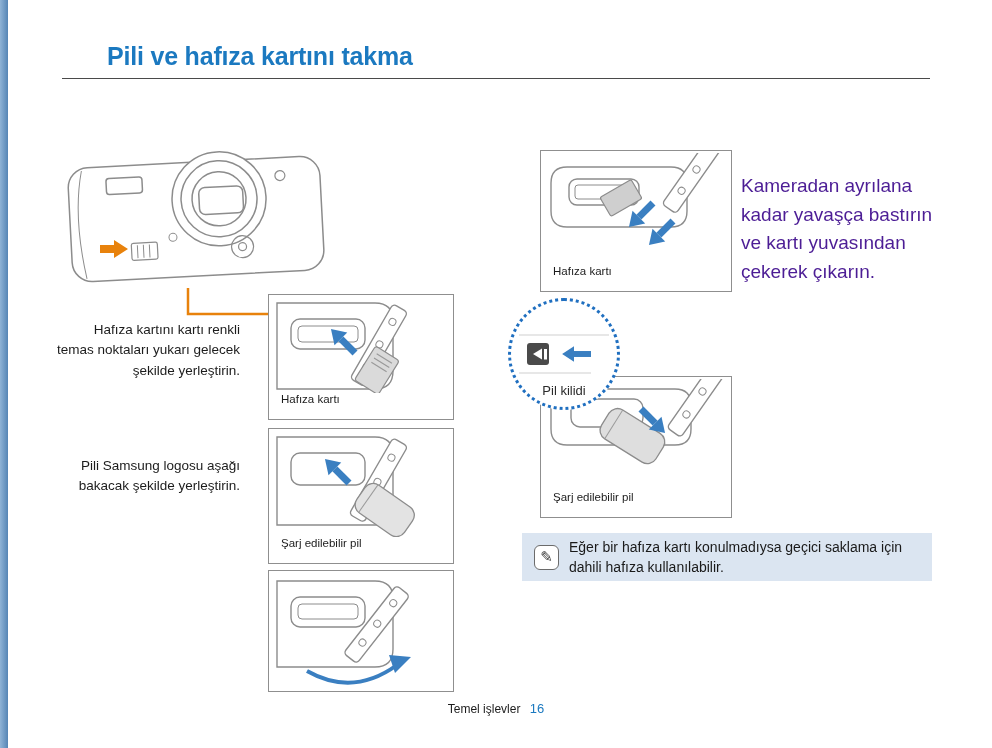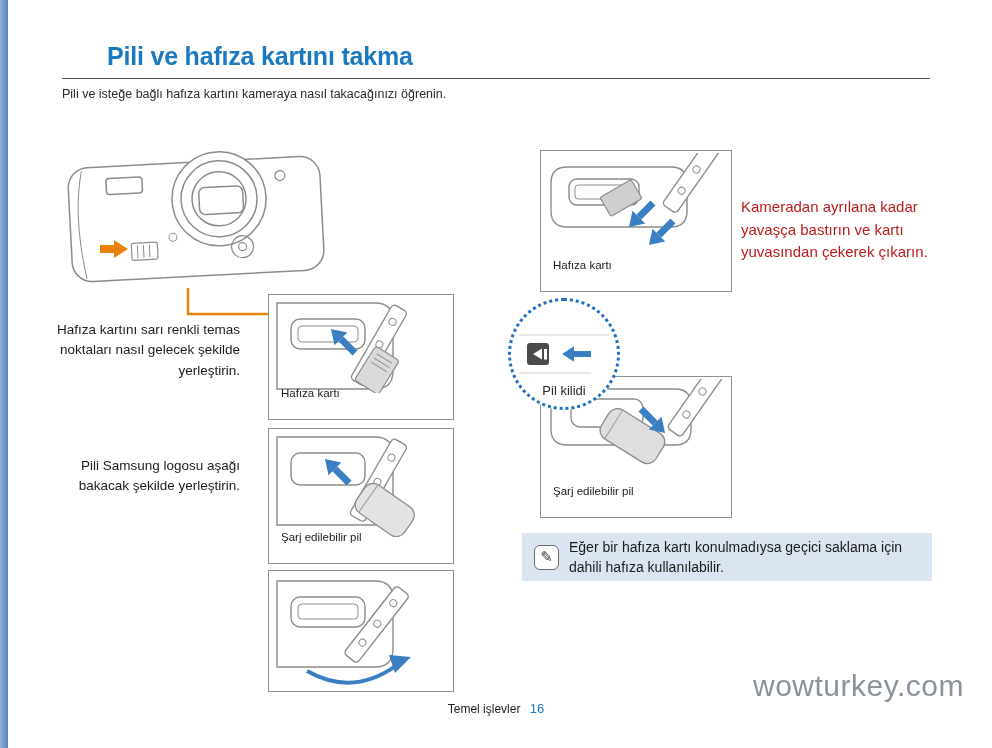--- a/index.html
+++ b/index.html
@@ -18,32 +18,32 @@
   .camera { position:absolute; left:56px; top:136px; width:282px; height:158px; }
   .orange-connector { position:absolute; left:140px; top:288px; }
 
   .step-left { position:absolute; width:186px; text-align:right; font-size:13.5px;
                line-height:1.5; color:#1c1c1c; }
   .step1 { left:54px; top:320px; }
   .step2 { left:54px; top:456px;text-align:right; }
 
   .fig { position:absolute; border:1px solid #8f8f8f; background:#fff; }
   .fig svg { position:absolute; left:0; top:2px; }
-  .fig-label { position:absolute; left:12px; bottom:20px; font-size:11.5px; color:#1c1c1c; }
+  .fig-label { position:absolute; left:12px; bottom:14px; font-size:11.5px; color:#1c1c1c; }
   .box1 { left:268px; top:294px; width:186px; height:126px; }
   .box2 { left:268px; top:428px; width:186px; height:136px; }
   .box3 { left:268px; top:570px; width:186px; height:122px; }
   .boxR1 { left:540px; top:150px; width:192px; height:142px; }
   .boxR2 { left:540px; top:376px; width:192px; height:142px; }
 
   .badge { position:absolute; left:520px; top:130px; height:21px; line-height:21px;
            padding:0 13px; border-radius:11px; background:#58595b; color:#fff;
            font-size:12px; font-weight:bold; }
 
-  .step-right { position:absolute; width:214px; font-size:15px; line-height:1.5; color:#b91c1c;margin-top:24px; }
+  .step-right { position:absolute; width:214px; font-size:19px; line-height:1.5; color:#4c1d95; }
   .stepR1 { left:741px; top:172px; }
   .stepR2 { left:741px; top:386px; }
 
   .lock-circle { position:absolute; left:508px; top:298px; width:112px; height:112px;
                  border:3px dotted #1f6fc0; border-radius:50%; background:#fff; z-index:3; }
   .lock-label { position:absolute; left:0; right:0; bottom:9px; text-align:center;
                 font-size:13px; color:#2b2b2b; }
 
   .note { position:absolute; left:522px; top:533px; width:410px; height:48px;
           background:#dbe5f1; display:flex; align-items:center; gap:10px; padding:0 12px; }
@@ -70,21 +70,20 @@
     </g>
   </defs>
 </svg>
 
 <div class="page">
 
   <div class="edge-bar"></div>
 
   <h1 class="title">Pili ve hafıza kartını takma</h1>
   <div class="title-rule"></div>
-  <p class="subtitle">Pili ve isteğe bağlı hafıza kartını kameraya nasıl takacağınızı öğrenin.</p>
 
   <div class="camera">
     <svg width="282" height="158" viewBox="0 0 282 158">
       <g transform="rotate(-3 141 82)" fill="#fff" stroke="#8c8c8c" stroke-width="1.5">
         <rect x="14" y="26" width="252" height="114" rx="20"></rect>
         <path d="M28 29 q-11 46 0 108" fill="none" stroke-width="1"></path>
         <circle cx="164" cy="64" r="47"></circle>
         <circle cx="164" cy="64" r="38"></circle>
         <circle cx="164" cy="64" r="27" fill="none"></circle>
         <rect x="144" y="52" width="44" height="27" rx="6" fill="none"></rect>
@@ -97,21 +96,21 @@
         <path d="M80 106 v13 M86 106 v13 M92 106 v13" fill="none" stroke-width="1"></path>
       </g>
       <polygon points="44,109 58,109 58,104 72,113 58,122 58,117 44,117" fill="#e8820c"></polygon>
     </svg>
   </div>
 
   <svg class="orange-connector" width="132" height="34" viewBox="0 0 132 34">
     <path d="M48 0 V26 H131" fill="none" stroke="#e8820c" stroke-width="2.5"></path>
   </svg>
 
-  <p class="step-left step1">Hafıza kartını sarı renkli temas noktaları nasıl gelecek şekilde yerleştirin.</p>
+  <p class="step-left step1">Hafıza kartını kartı renkli temas noktaları yukarı gelecek şekilde yerleştirin.</p>
   <p class="step-left step2">Pili Samsung logosu aşağı bakacak şekilde yerleştirin.</p>
 
   <div class="fig box1">
     <svg width="184" height="96" viewBox="0 0 184 96">
       <g fill="#fff" stroke="#8c8c8c" stroke-width="1.4">
         <path d="M8 6 h98 q18 0 18 18 v50 q0 18 -18 18 h-98 z"></path>
         <rect x="22" y="22" width="74" height="30" rx="9"></rect>
         <rect x="29" y="29" width="60" height="16" rx="4" stroke-width="1"></rect>
         <g transform="rotate(30 128 16)">
           <rect x="120" y="10" width="17" height="86" rx="4"></rect>
@@ -241,15 +240,14 @@
   <div class="note">
     <span class="note-icon">✎</span>
     <span class="note-text">Eğer bir hafıza kartı konulmadıysa geçici saklama için dahili hafıza kullanılabilir.</span>
   </div>
 
   <div class="footer">
     <span>Temel işlevler</span>
     <span class="pnum">16</span>
   </div>
 
-  <div class="watermark">wowturkey.com</div>
 
 </div>
 
 </body></html>

